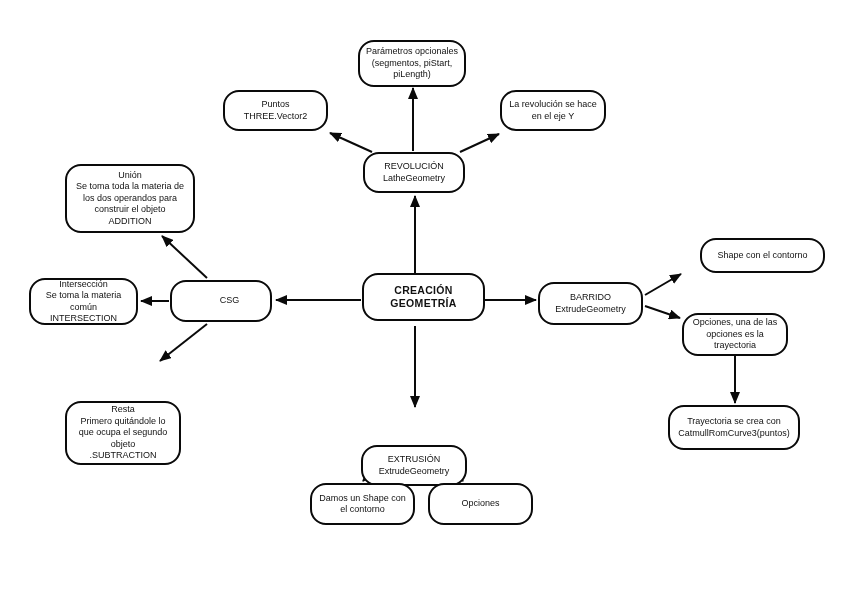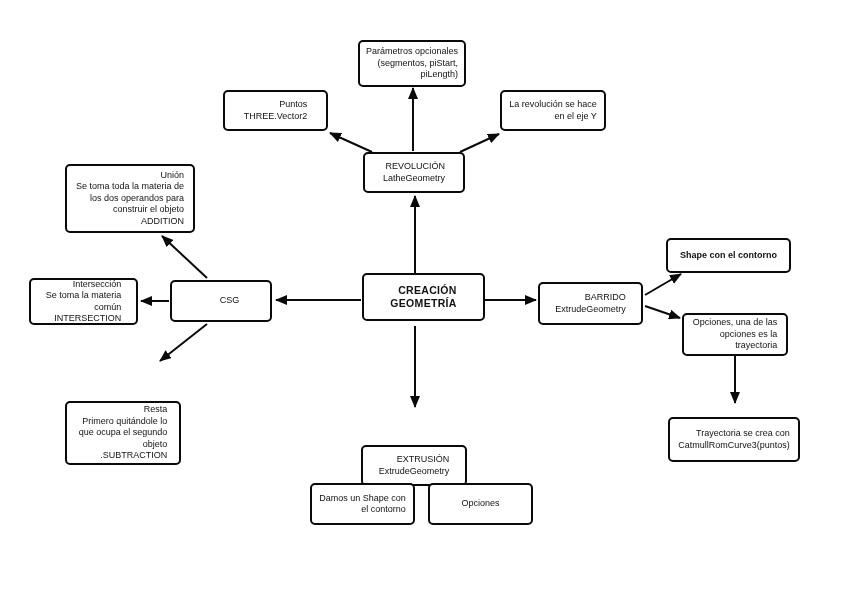--- a/index.html
+++ b/index.html
@@ -3,23 +3,23 @@
 <meta charset="utf-8">
 <style>
   html,body { margin:0; padding:0; background:#ffffff; }
   .canvas {
     position:relative; width:848px; height:599px; background:#ffffff;
     font-family:"Liberation Sans", sans-serif; overflow:hidden;
   }
   .edges { position:absolute; left:0; top:0; width:848px; height:599px; pointer-events:none; }
   .node {
     position:absolute; box-sizing:border-box;
-    background:#ffffff; border:2px solid #0a0a0a; border-radius:5px;
+    background:#ffffff; border:2px solid #0a0a0a; border-radius:16px;
     display:flex; align-items:center; justify-content:center;
-    text-align:right; color:#111111;
+    text-align:center; color:#111111;
   }
   .node .lbl { white-space:pre-line; font-size:9px; line-height:11.5px; padding:1px 3px; }
   .node.bold .lbl { font-weight:bold; font-size:10.5px; line-height:13px; letter-spacing:.3px; }
 </style>
 </head>
 <body>
 
 <div class="canvas">
 
   <svg class="edges" width="848" height="599" viewBox="0 0 848 599" xmlns="http://www.w3.org/2000/svg">
@@ -98,31 +98,31 @@
 que ocupa el segundo
 objeto
 .SUBTRACTION</span>
   </div>
 
   <div class="node" style="left:538px; top:282px; width:105px; height:43px;">
     <span class="lbl">BARRIDO
 ExtrudeGeometry</span>
   </div>
 
-  <div class="node" style="left:666px; top:238px; width:125px; height:35px;font-weight:bold;">
+  <div class="node" style="left:700px; top:238px; width:125px; height:35px;">
     <span class="lbl">Shape con el contorno</span>
   </div>
 
   <div class="node" style="left:682px; top:313px; width:106px; height:43px;">
     <span class="lbl">Opciones, una de las
 opciones es la
 trayectoria</span>
   </div>
 
-  <div class="node" style="left:668px; top:405px; width:132px; height:45px;margin-top:12px;">
+  <div class="node" style="left:668px; top:405px; width:132px; height:45px;">
     <span class="lbl">Trayectoria se crea con
 CatmullRomCurve3(puntos)</span>
   </div>
 
   <div class="node" style="left:361px; top:409px; width:106px; height:41px;margin-top:36px;">
     <span class="lbl">EXTRUSIÓN
 ExtrudeGeometry</span>
   </div>
 
   <div class="node" style="left:310px; top:483px; width:105px; height:42px;">

